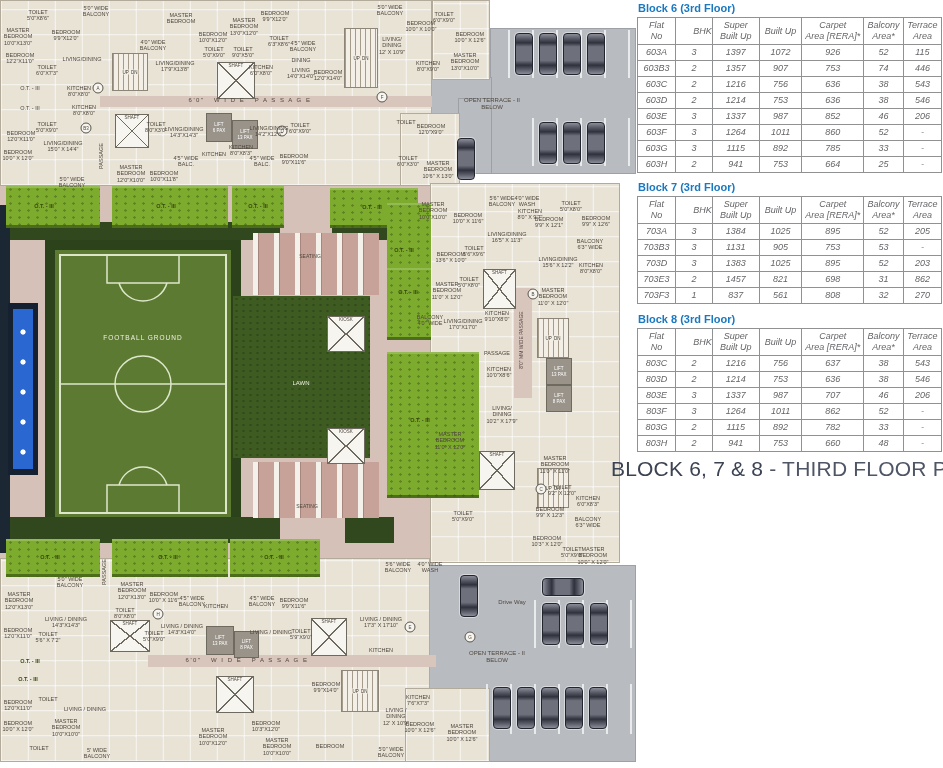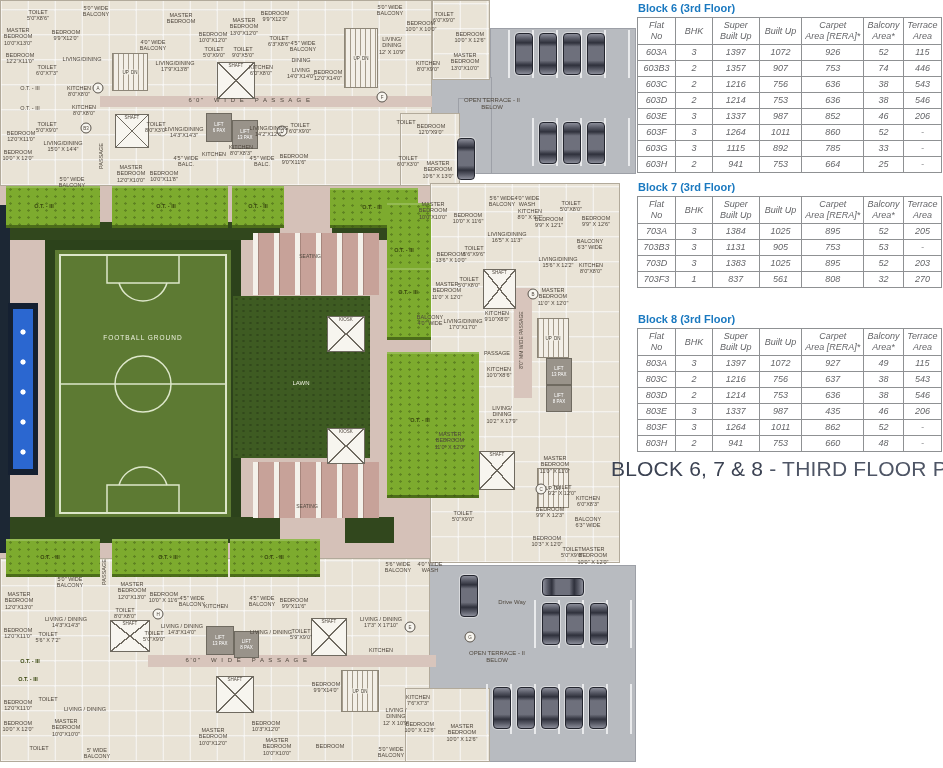--- a/index.html
+++ b/index.html
@@ -56,21 +56,21 @@
     justify-content:center;transform:translate(-50%,-50%);}
   
   .tblock{position:absolute;left:637px;width:305px;}
   #tb0{top:2px;} #tb1{top:181px;} #tb2{top:313px;}
   .tbl-head{color:#1a79c0;font-weight:bold;font-size:11px;margin:0 0 3px 1px;}
   .tblock table{width:100%;border-collapse:collapse;table-layout:fixed;font-style:italic;}
   .tblock th,.tblock td{border:1px solid #8f9193;font-size:9px;color:#646568;text-align:center;
     padding:2px 0;line-height:1.2;white-space:pre-line;}
   .tblock th{font-weight:normal;height:22px;vertical-align:middle;}
   .tblock td{height:11px;}
-  .tblock th:nth-child(1){width:12.5%;} .tblock th:nth-child(2){width:12%;}
+  .tblock th:nth-child(1){width:12.5%;} .tblock th:nth-child(2){width:12%;text-align:right;}
   .tblock th:nth-child(3){width:15.5%;} .tblock th:nth-child(4){width:14%;}
   .tblock th:nth-child(5){width:20.5%;} .tblock th:nth-child(6){width:13%;}
   .tblock th:nth-child(7){width:12.5%;}
   .plan-title{position:absolute;left:611px;top:457px;font-size:21px;color:#3b4252;
     letter-spacing:.2px;white-space:pre;}
   .plan-title .b{font-weight:normal;}
   .plan-title .r{font-weight:normal;color:#4e5565;}
 </style>
 </head>
 <body>
@@ -626,20 +626,29 @@
           <tr>
             <td>703D</td>
             <td>3</td>
             <td>1383</td>
             <td>1025</td>
             <td>895</td>
             <td>52</td>
             <td>203</td>
           </tr>
           <tr>
+            <td>703E3</td>
+            <td>2</td>
+            <td>1457</td>
+            <td>821</td>
+            <td>698</td>
+            <td>31</td>
+            <td>862</td>
+          </tr>
+          <tr>
             <td>703F3</td>
             <td>1</td>
             <td>837</td>
             <td>561</td>
             <td>808</td>
             <td>32</td>
             <td>270</td>
           </tr>
         </tbody>
       </table>
@@ -658,29 +667,20 @@
             <th>Carpet
 Area [RERA]*</th>
             <th>Balcony
 Area*</th>
             <th>Terrace
 Area</th>
           </tr>
         </thead>
         <tbody>
           <tr>
-            <td>803A</td>
-            <td>3</td>
-            <td>1397</td>
-            <td>1072</td>
-            <td>927</td>
-            <td>49</td>
-            <td>115</td>
-          </tr>
-          <tr>
             <td>803C</td>
             <td>2</td>
             <td>1216</td>
             <td>756</td>
             <td>637</td>
             <td>38</td>
             <td>543</td>
           </tr>
           <tr>
             <td>803D</td>
@@ -689,31 +689,40 @@
             <td>753</td>
             <td>636</td>
             <td>38</td>
             <td>546</td>
           </tr>
           <tr>
             <td>803E</td>
             <td>3</td>
             <td>1337</td>
             <td>987</td>
-            <td>435</td>
+            <td>707</td>
             <td>46</td>
             <td>206</td>
           </tr>
           <tr>
             <td>803F</td>
             <td>3</td>
             <td>1264</td>
             <td>1011</td>
             <td>862</td>
             <td>52</td>
+            <td>-</td>
+          </tr>
+          <tr>
+            <td>803G</td>
+            <td>2</td>
+            <td>1115</td>
+            <td>892</td>
+            <td>782</td>
+            <td>33</td>
             <td>-</td>
           </tr>
           <tr>
             <td>803H</td>
             <td>2</td>
             <td>941</td>
             <td>753</td>
             <td>660</td>
             <td>48</td>
             <td>-</td>

